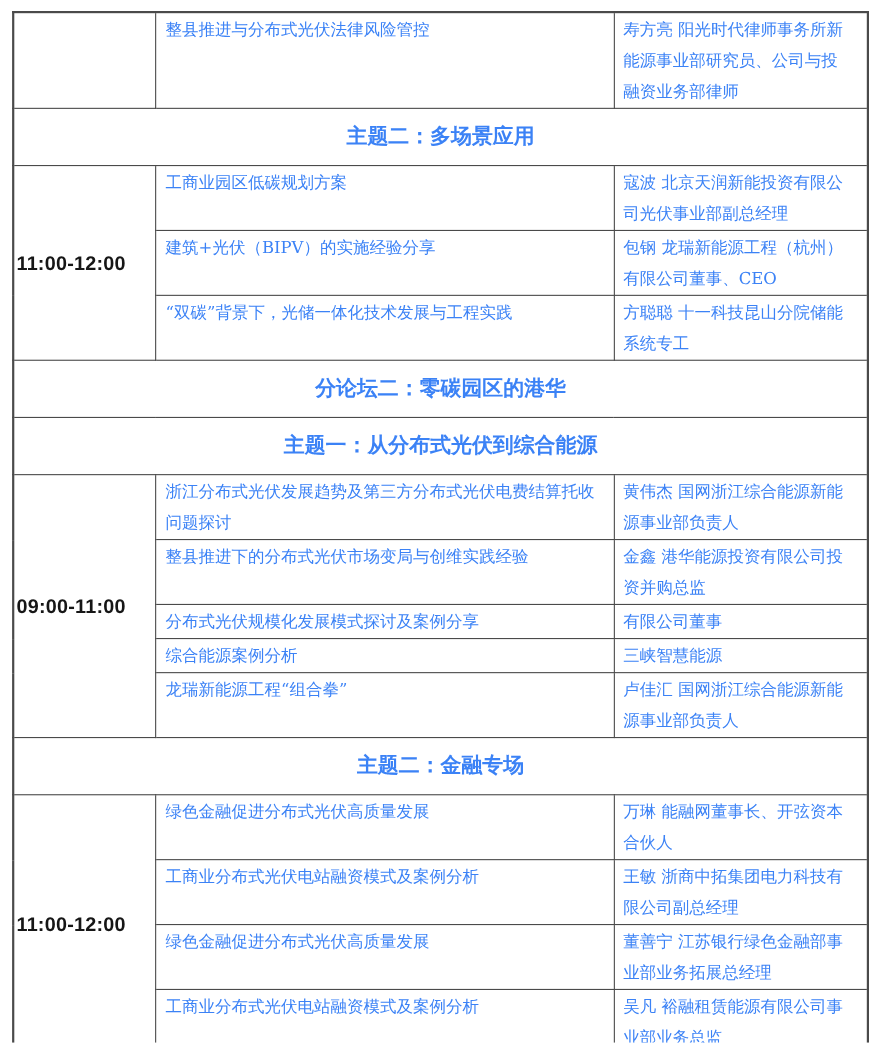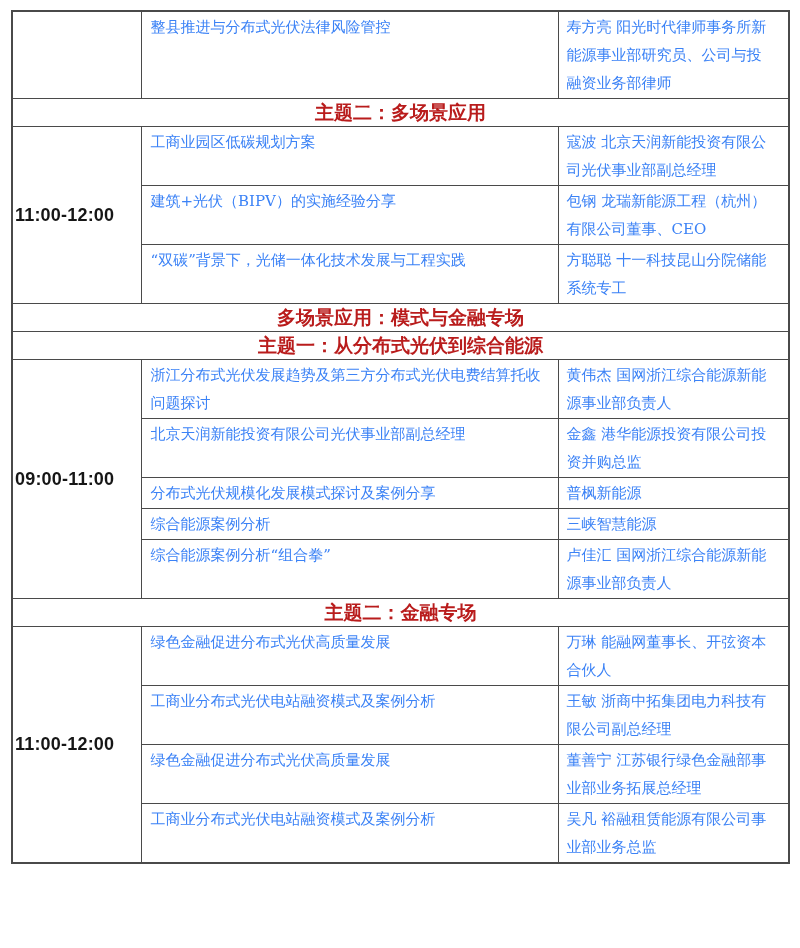--- a/index.html
+++ b/index.html
@@ -51,23 +51,23 @@
     overflow-wrap: anywhere;
   }
   .cell-speaker {
     padding: 1px 16px 1px 8px;
   }
   .cell-band {
     font-family: "Liberation Sans", "DejaVu Sans", sans-serif;
     font-weight: 700;
     font-size: 19px;
     line-height: 27px;
-    color: #b91c1c;
+    color: #3b82f6;
     text-align: center;
-    padding: 0;
+    padding: 12px;
     word-break: break-all;
   }
 </style>
 </head>
 <body>
 
 <div class="page">
   <table class="agenda">
     <colgroup>
       <col class="c-time">
@@ -90,44 +90,44 @@
         </tr>
         <tr>
           <td class="cell-topic">建筑+光伏（BIPV）的实施经验分享</td>
           <td class="cell-speaker">包钢 龙瑞新能源工程（杭州）有限公司董事、CEO</td>
         </tr>
         <tr>
           <td class="cell-topic">“双碳”背景下，光储一体化技术发展与工程实践</td>
           <td class="cell-speaker">方聪聪 十一科技昆山分院储能系统专工</td>
         </tr>
         <tr>
-          <td colspan="3" class="cell-band">多场景应用：模式与金融专场</td>
+          <td colspan="3" class="cell-band">分论坛二：零碳园区的港华</td>
         </tr>
         <tr>
           <td colspan="3" class="cell-band">主题一：从分布式光伏到综合能源</td>
         </tr>
         <tr>
           <td rowspan="5" class="cell-time">09:00-11:00</td>
           <td class="cell-topic">浙江分布式光伏发展趋势及第三方分布式光伏电费结算托收问题探讨</td>
           <td class="cell-speaker">黄伟杰 国网浙江综合能源新能源事业部负责人</td>
         </tr>
         <tr>
-          <td class="cell-topic">北京天润新能投资有限公司光伏事业部副总经理</td>
+          <td class="cell-topic">整县推进下的分布式光伏市场变局与创维实践经验</td>
           <td class="cell-speaker">金鑫 港华能源投资有限公司投资并购总监</td>
         </tr>
         <tr>
           <td class="cell-topic">分布式光伏规模化发展模式探讨及案例分享</td>
-          <td class="cell-speaker">普枫新能源</td>
+          <td class="cell-speaker">有限公司董事</td>
         </tr>
         <tr>
           <td class="cell-topic">综合能源案例分析</td>
           <td class="cell-speaker">三峡智慧能源</td>
         </tr>
         <tr>
-          <td class="cell-topic">综合能源案例分析“组合拳”</td>
+          <td class="cell-topic">龙瑞新能源工程“组合拳”</td>
           <td class="cell-speaker">卢佳汇 国网浙江综合能源新能源事业部负责人</td>
         </tr>
         <tr>
           <td colspan="3" class="cell-band">主题二：金融专场</td>
         </tr>
         <tr>
           <td rowspan="4" class="cell-time">11:00-12:00</td>
           <td class="cell-topic">绿色金融促进分布式光伏高质量发展</td>
           <td class="cell-speaker">万琳 能融网董事长、开弦资本合伙人</td>
         </tr>

